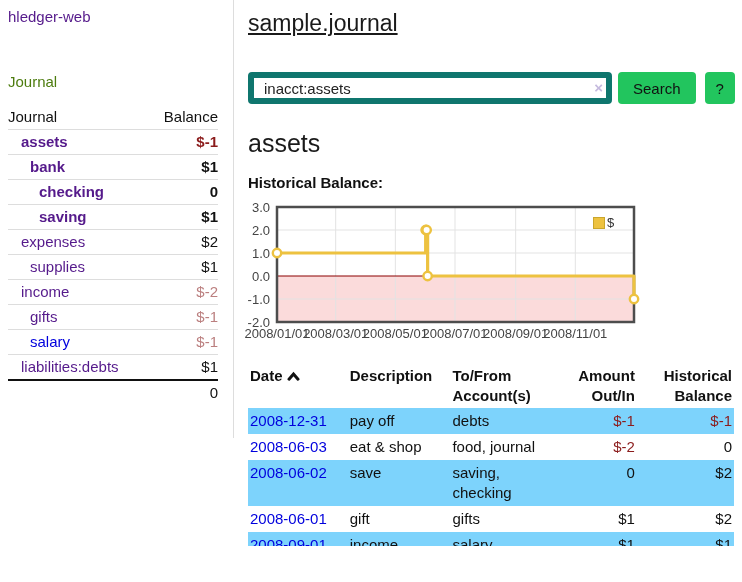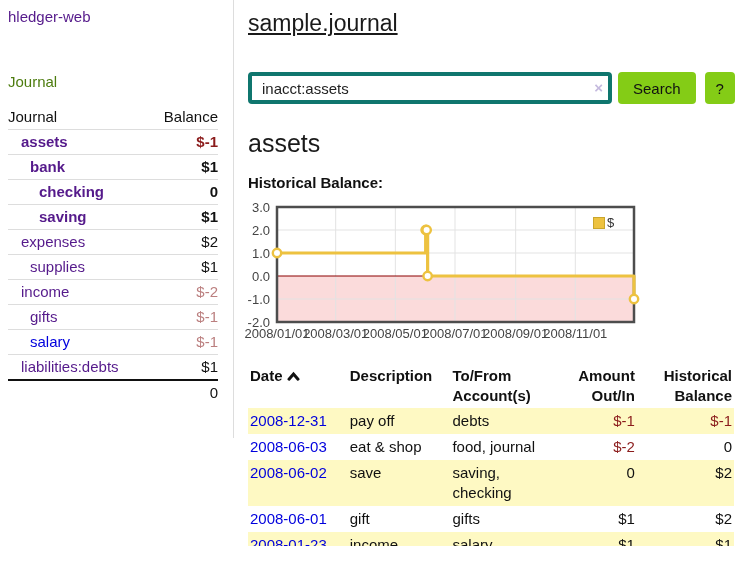--- a/index.html
+++ b/index.html
@@ -26,23 +26,23 @@
   .alink.blue { color:#0000dd; }
   .b { font-weight:bold; }
   .neg-strong { color:#8b1c1c; }
   .neg-light { color:#bb7f7f; }
 
   
   #main { position:absolute; left:246px; top:0; width:492px; }
   h1.journal-title { font-size:23px; font-weight:normal; color:#1a1a1a; margin:6px 0 0 2px; line-height:34px; letter-spacing:0;text-decoration:underline; }
   .search-row { display:flex; align-items:center; margin:32px 0 0 2px; height:32px; }
   .search-box { position:relative; width:364px; height:32px; }
-  .search-box input { width:100%; height:32px; border:4px solid #0f766e; border-radius:4px; padding:0 28px 0 10px; font-size:15px; font-family:"Liberation Sans",sans-serif; color:#222; outline:none; }
+  .search-box input { width:100%; height:32px; border:6px solid #0f766e; border-radius:4px; padding:0 28px 0 10px; font-size:15px; font-family:"Liberation Sans",sans-serif; color:#222; outline:none; }
   .clear-x { position:absolute; right:9px; top:7px; font-size:15px; font-weight:bold; color:#c5bade; cursor:pointer; line-height:18px; }
-  .btn { background:#84cc16; border:none; border-radius:4px; font-size:15px; font-family:"Liberation Sans",sans-serif; color:#111; height:32px; cursor:pointer; }
+  .btn { background:#22c55e; border:none; border-radius:4px; font-size:15px; font-family:"Liberation Sans",sans-serif; color:#111; height:32px; cursor:pointer; }
   .btn.search { margin-left:6px; padding:0 15px; }
   .btn.help { margin-left:9px; padding:0 11px; }
   h2.acct-heading { font-size:25px; font-weight:normal; color:#1a1a1a; margin:24px 0 0 2px; line-height:30px; }
   h3.chart-heading { font-size:15px; font-weight:bold; color:#111; margin:16px 0 0 2px; line-height:18px; }
 
   
   #chart-wrap { position:relative; width:410px; height:148px; margin:6px 0 0 -8px; }
   #chart-svg { position:absolute; left:0; top:0; }
   #legend { position:absolute; left:355px; top:17px; display:flex; align-items:center; }
   #legend .swatch { width:12px; height:12px; background:#edc240; border:1px solid #caa62c; }
@@ -54,21 +54,21 @@
   table.register th.r, table.register td.r { text-align:right; }
   table.register th .l2 { display:block; }
   table.register td { padding:3px 8px; line-height:20px; vertical-align:top; }
   table.register col.c-date { width:97px; }
   table.register col.c-desc { width:103px; }
   table.register col.c-acct { width:128px; }
   table.register col.c-amt  { width:66px; }
   table.register col.c-bal  { width:92px; }
   table.register th:first-child, table.register td:first-child { padding-left:2px; }
   table.register th:last-child,  table.register td:last-child  { padding-right:2px; }
-  table.register tbody tr.stripe { background:#fef9c3;margin-top:28px; }
+  table.register tbody tr.stripe { background:#7dd3fc;margin-top:28px; }
   .date-link { color:#0000dd; cursor:pointer; }
   .sort-icon { display:inline-block; vertical-align:-1px; margin-left:4px; }
 </style>
 </head>
 <body>
 
 <div id="page">
 
   <div id="divider"></div>
   <div id="sidebar">
@@ -237,21 +237,21 @@
           <td class="r">$2</td>
         </tr>
         <tr>
           <td><span class="date-link">2008-06-01</span></td>
           <td>gift</td>
           <td>gifts</td>
           <td class="r">$1</td>
           <td class="r">$2</td>
         </tr>
         <tr class="stripe">
-          <td><span class="date-link">2008-01-23</span></td>
+          <td><span class="date-link">2008-09-01</span></td>
           <td>income</td>
           <td>salary</td>
           <td class="r">$1</td>
           <td class="r">$1</td>
         </tr>
       </tbody>
     </table>
   </div>
 </div>
 

